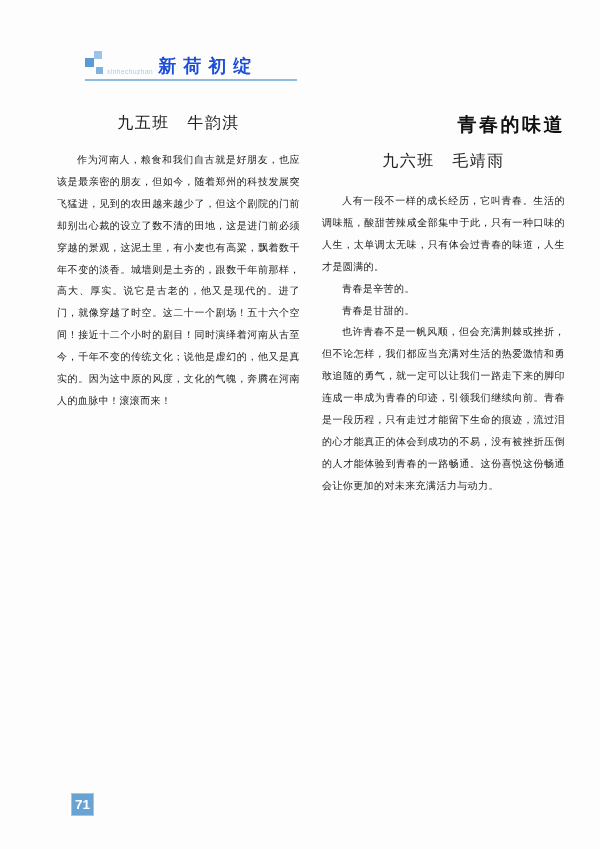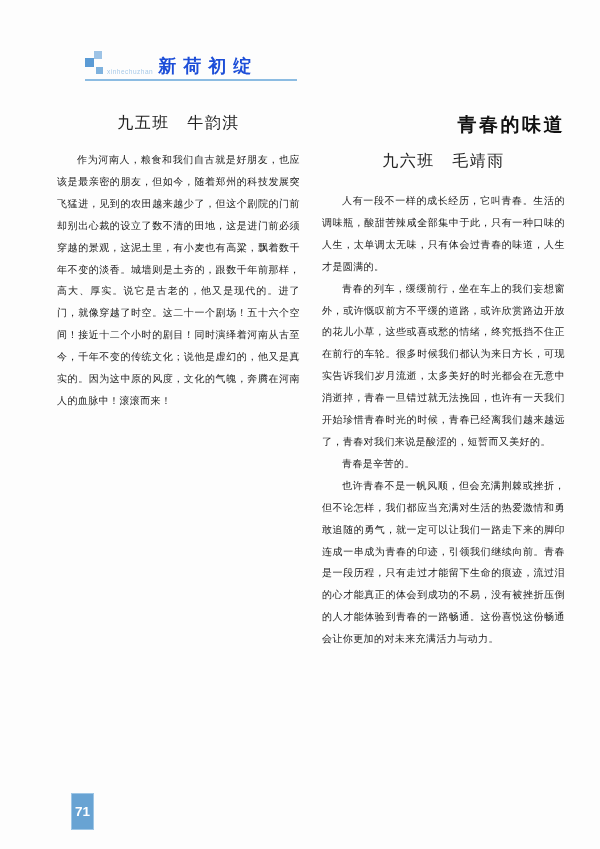--- a/index.html
+++ b/index.html
@@ -58,21 +58,21 @@
 
   .body-text p {
     font-size: 10px; line-height: 21.9px;
     text-align: justify; text-indent: 2em;
     letter-spacing: 0.4px; color: #1a1a1a;
   }
 
   
   .page-badge {
     position: absolute; left: 71px; top: 793px;
-    width: 23px; height: 37px;
+    width: 23px; height: 23px;
     background: #68a3d3; border: 1px solid #9ec6e6;
     color: #ffffff;
     font-family: "Liberation Sans", sans-serif;
     font-size: 13.5px; font-weight: bold;
     display: flex; align-items: center; justify-content: center;
   }
 </style>
 </head>
 <body>
 
@@ -96,22 +96,22 @@
         <p>作为河南人，粮食和我们自古就是好朋友，也应该是最亲密的朋友，但如今，随着郑州的科技发展突飞猛进，见到的农田越来越少了，但这个剧院的门前却别出心裁的设立了数不清的田地，这是进门前必须穿越的景观，这泥土里，有小麦也有高粱，飘着数千年不变的淡香。城墙则是土夯的，跟数千年前那样，高大、厚实。说它是古老的，他又是现代的。进了门，就像穿越了时空。这二十一个剧场！五十六个空间！接近十二个小时的剧目！同时演绎着河南从古至今，千年不变的传统文化；说他是虚幻的，他又是真实的。因为这中原的风度，文化的气魄，奔腾在河南人的血脉中！滚滚而来！</p>
       </div>
 
     </div>
 
     <div class="col col-right">
       <div class="art-title single">青春的味道</div>
       <div class="art-author">九六班　毛靖雨</div>
       <div class="body-text">
         <p>人有一段不一样的成长经历，它叫青春。生活的调味瓶，酸甜苦辣咸全部集中于此，只有一种口味的人生，太单调太无味，只有体会过青春的味道，人生才是圆满的。</p>
-        <p>青春的列车，缓缓前行，坐在车上的我们妄想窗外，或许慨叹前方不平缓的道路，或许欣赏路边开放的花儿小草，这些或喜或愁的情绪，终究抵挡不住正在前行的车轮。很多时候我们都认为来日方长，可现实告诉我们岁月流逝，太多美好的时光都会在无意中消逝掉，青春一旦错过就无法挽回，也许有一天我们开始珍惜青春时光的时候，青春已经离我们越来越远了，青春对我们来说是酸涩的，短暂而又美好的。</p>
         <p>青春是辛苦的。</p>
+        <p>青春是甘甜的。</p>
         <p>也许青春不是一帆风顺，但会充满荆棘或挫折，但不论怎样，我们都应当充满对生活的热爱激情和勇敢追随的勇气，就一定可以让我们一路走下来的脚印连成一串成为青春的印迹，引领我们继续向前。青春是一段历程，只有走过才能留下生命的痕迹，流过泪的心才能真正的体会到成功的不易，没有被挫折压倒的人才能体验到青春的一路畅通。这份喜悦这份畅通会让你更加的对未来充满活力与动力。</p>
 
       </div>
     </div>
 
   </div>
 
   <div class="page-badge">71</div>
 
 </div>

